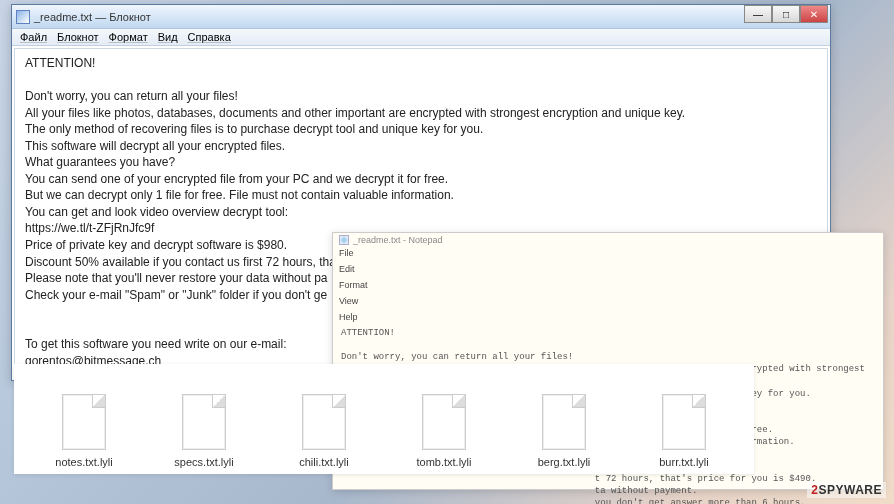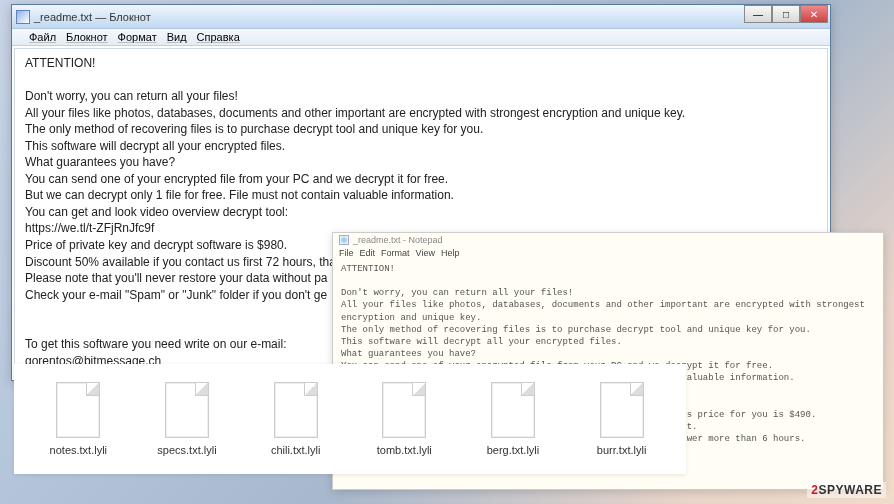--- a/index.html
+++ b/index.html
@@ -58,21 +58,21 @@
       align-items: center;
       justify-content: center;
       background: linear-gradient(to bottom, #f8f8f8, #d8d8d8);
     }
     .winbtn.close {
       background: linear-gradient(to bottom, #e88, #c44);
       color: #fff;
     }
     .menubar {
       background: linear-gradient(to bottom, #f4f8fc, #e4ecf6);
-      padding: 2px 17px;
+      padding: 2px 8px;
       font-size: 11px;
       display: flex;
       gap: 10px;
       border-bottom: 1px solid #c0d0e0;
     }
     .menubar span { text-decoration: underline; text-decoration-color: rgba(0,0,0,0.2); }
     .textarea-back {
       background: #fff;
       padding: 6px 10px;
       font-size: 12px;
@@ -108,40 +108,41 @@
       width: 10px; height: 10px;
       background: radial-gradient(circle, #8ac0e8, #fff);
       border: 1px solid #aac;
     }
     .window-front .mini-menubar {
       font-size: 9px;
       padding: 1px 6px;
       color: #444;
       display: flex;
       gap: 6px;
+      flex-direction: column;
     }
     .textarea-front {
       padding: 4px 8px;
       font-size: 9px;
       font-family: "Courier New", monospace;
       color: #555;
       line-height: 1.35;
       white-space: pre-wrap;
     }
 
     
     .files-row {
       position: absolute;
       top: 364px;
       left: 14px;
-      width: 672px;
+      width: 740px;
       height: 110px;
       background: #fff;
       display: flex;
-      align-items: center;
+      align-items: flex-end;
       justify-content: space-around;
       padding: 6px 10px;
       box-shadow: 0 1px 4px rgba(0,0,0,0.1);
     }
     .file-item {
       display: flex;
       flex-direction: column;
       align-items: center;
       gap: 6px;
       width: 100px;

